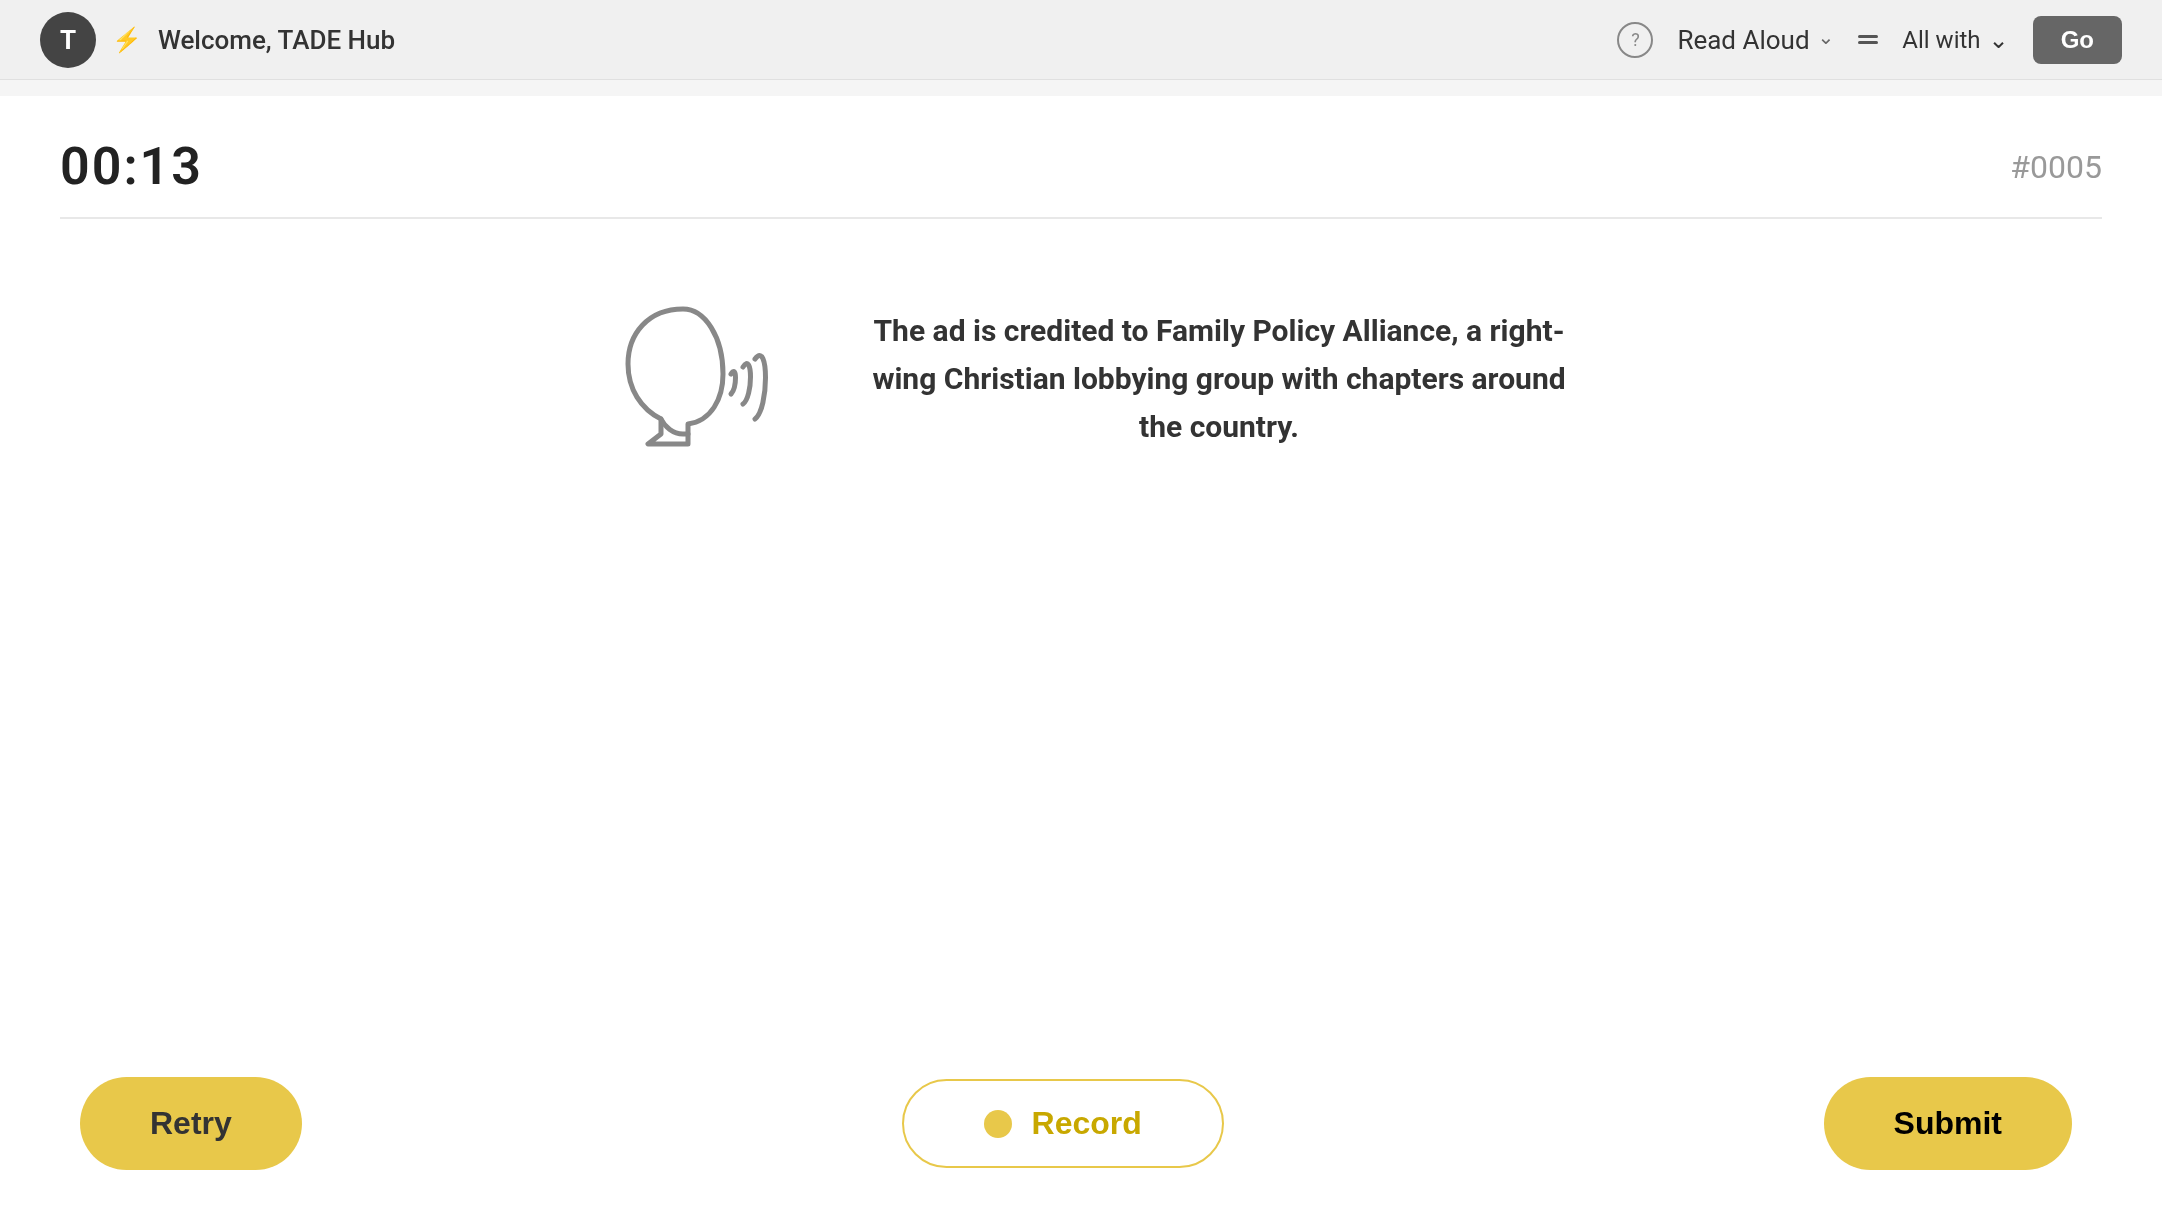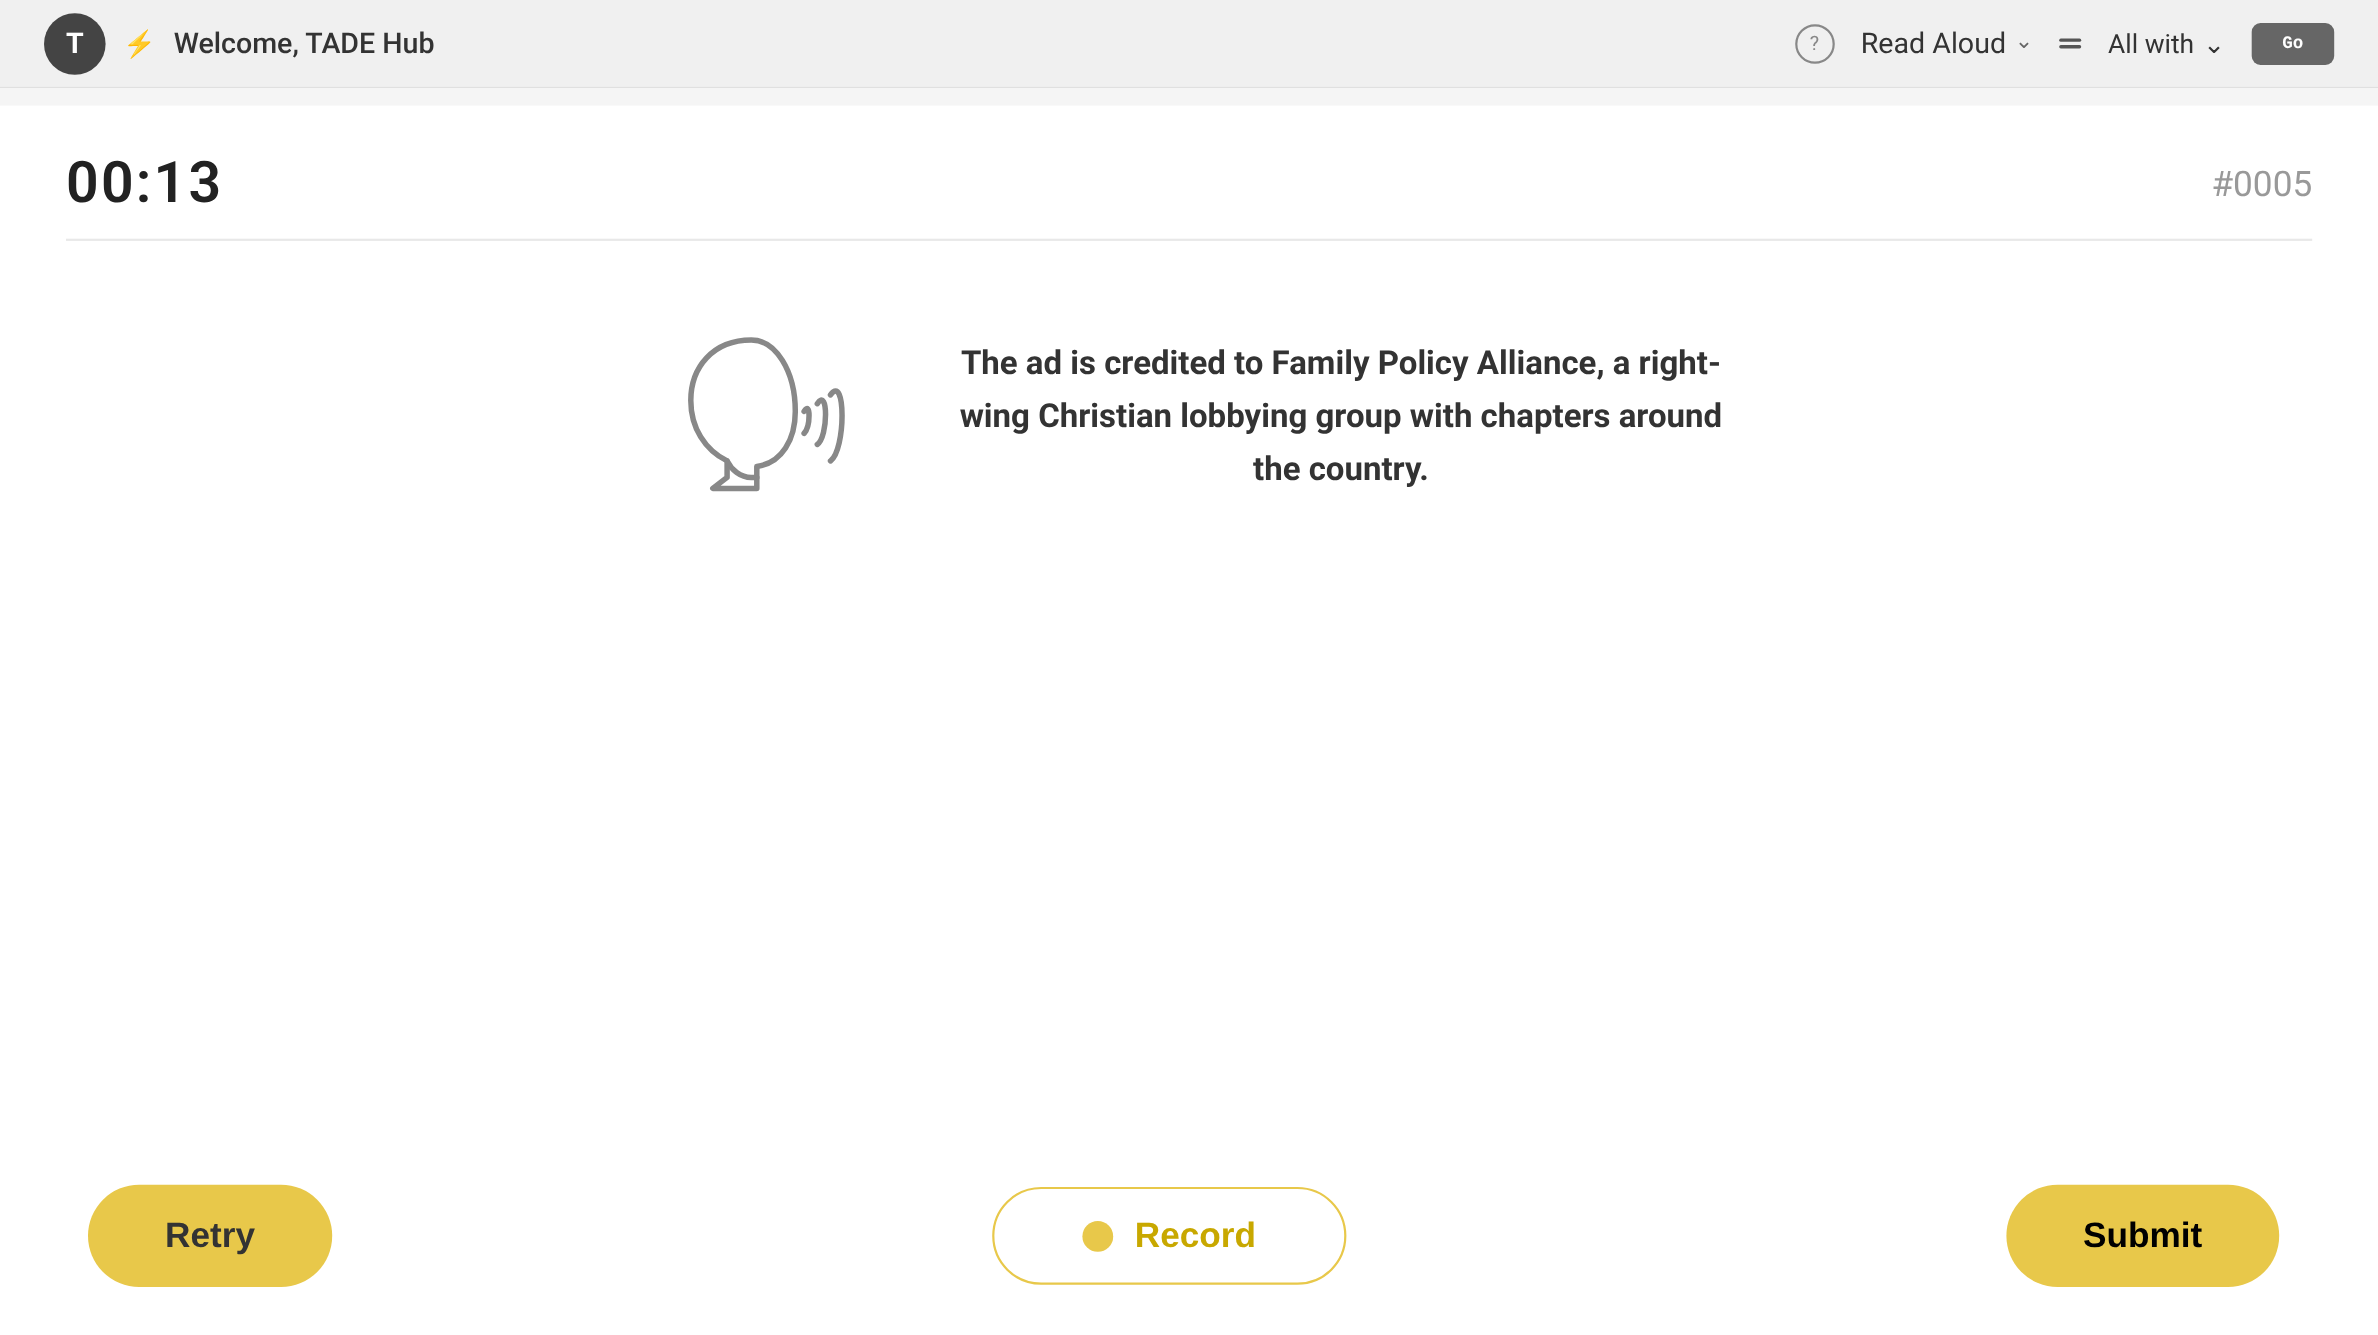--- a/index.html
+++ b/index.html
@@ -113,24 +113,23 @@
       color: #333;
       cursor: pointer;
     }
 
     .go-btn {
       background: #666;
       color: white;
       border: none;
       border-radius: 8px;
       padding: 10px 28px;
-      font-size: 16px;
+      font-size: 24px;
       font-weight: bold;
       cursor: pointer;
-      font-family: Liberation Mono, monospace;
     }
 
     
     .main {
       padding: 40px 60px 60px;
       background: white;
       min-height: calc(1214px - 80px);
       position: relative;
       margin-top: 16px;
     }

